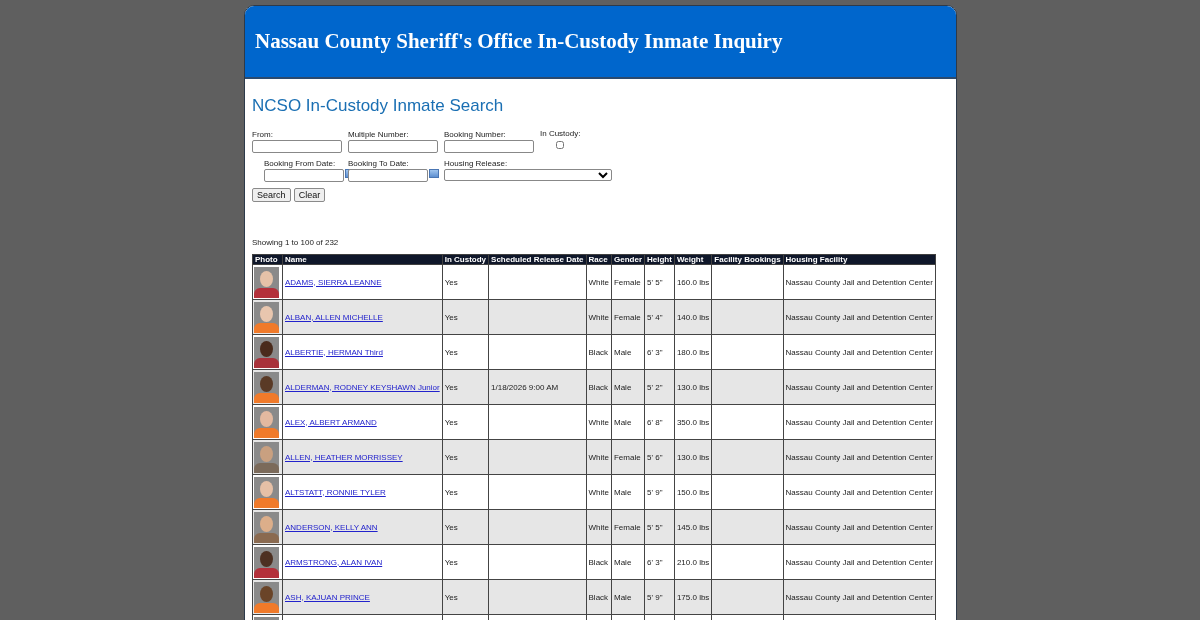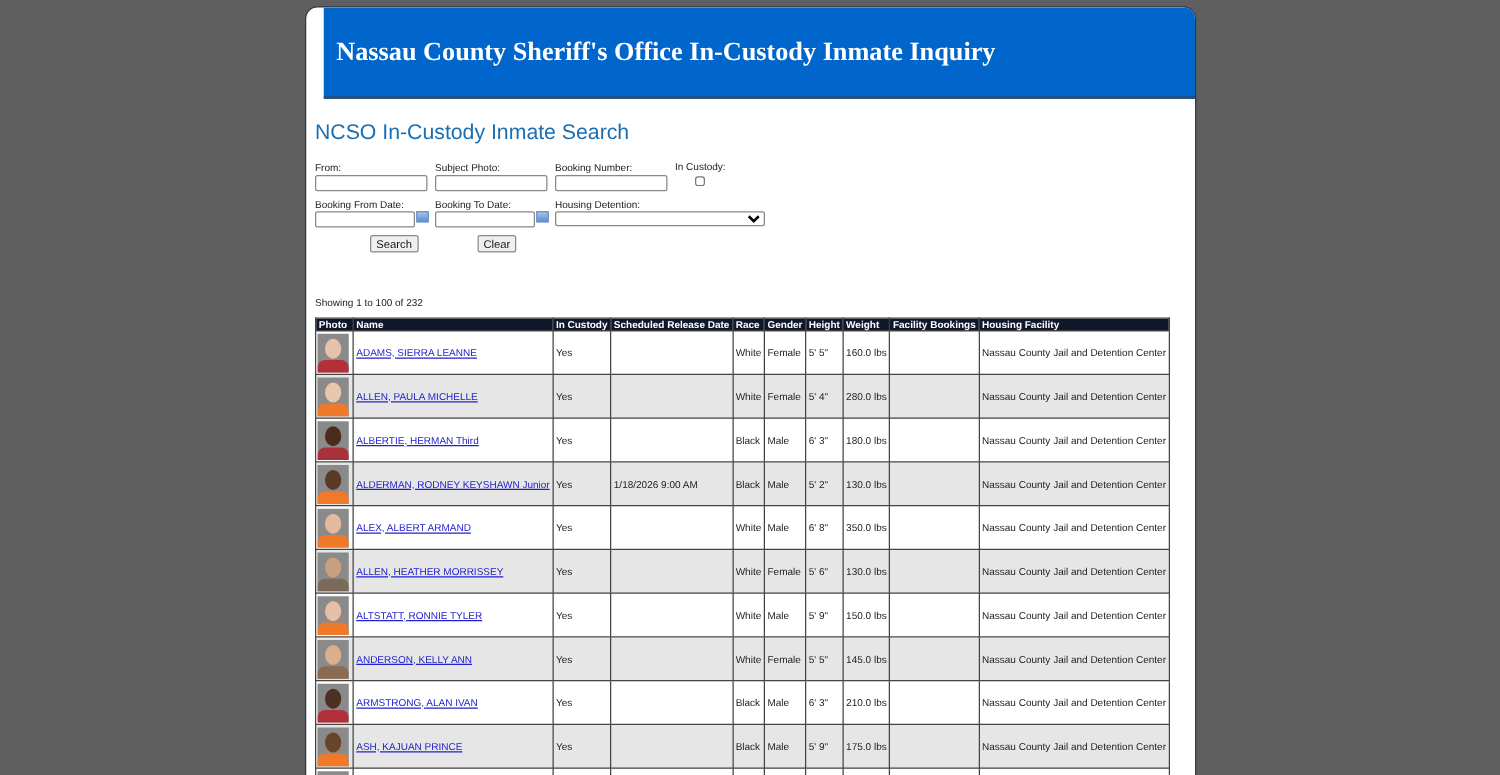--- a/index.html
+++ b/index.html
@@ -12,21 +12,21 @@
   .frame {
     position:absolute; left:244px; top:5px; width:711px; height:640px;
     background:#ffffff;
     border:1px solid #2d3a4a;
     border-radius:10px 10px 0 0;
     overflow:hidden;
   }
   .banner {
     height:71px; background:#0066cc;
     border-bottom:2px solid #2b4a6e;
-    display:flex; align-items:center;margin-left:14px;
+    display:flex; align-items:center;
   }
   .banner h1 {
     margin:0 0 0 10px;
     font-family:"Liberation Serif", serif;
     font-weight:bold; font-size:21px; color:#ffffff;
     letter-spacing:0px;
   }
   .content { padding:0 0 0 7px; }
   .page-title {
     margin:17px 0 0 0; font-size:17px; font-weight:normal; color:#1a6fb3;
@@ -45,21 +45,21 @@
   }
   .fld select {
     box-sizing:border-box; width:168px; height:12px; font-size:8px; margin:0;
     border:1px solid #888; border-radius:2px; background:#fff;
   }
   .chk { width:8px; height:8px; margin:2px 0 0 16px; }
   .btns { position:absolute; left:0; top:58px; }
   .btns button {
     font-family:"Liberation Sans", sans-serif;
     font-size:9px; padding:1px 4px; height:14px; line-height:10px;
-    background:#efefef; border:1px solid #8a8a8a; border-radius:2px; margin-right:1px; color:#111;margin-left:44px;
+    background:#efefef; border:1px solid #8a8a8a; border-radius:2px; margin-right:1px; color:#111;
   }
   .showing { font-size:8px; margin-top:16px; color:#222; }
   table.results {
     border-collapse:collapse; margin-top:7px; font-size:8px;
     border:1px solid #333;
   }
   table.results th {
     background:#0f172a; color:#fff; text-align:left; font-weight:bold;
     padding:0 2px; height:9px; line-height:9px; border:1px solid #404040; font-size:8px; white-space:nowrap;
   }
@@ -83,42 +83,42 @@
 
   <div class="content">
     <h2 class="page-title">NCSO In-Custody Inmate Search</h2>
 
     <div class="form">
       <div class="fld" style="left:0;top:0;">
         <label>From:</label>
         <input type="text" value="" style="">
       </div>
       <div class="fld" style="left:96px;top:0;">
-        <label>Subject Photo:</label>
+        <label>Multiple Number:</label>
         <input type="text" value="" style="">
       </div>
       <div class="fld" style="left:192px;top:0;">
         <label>Booking Number:</label>
         <input type="text" value="" style="">
       </div>
       <div class="fld" style="left:288px;top:-1px;">
         <label>In Custody:</label>
         <input type="checkbox" class="chk" style="">
       </div>
 
-      <div class="fld" style="left:0;top:29px;">
+      <div class="fld" style="left:12px;top:29px;">
         <label>Booking From Date:</label>
         <input type="text" class="date" value="" style=""><span class="cal"></span>
       </div>
       <div class="fld" style="left:96px;top:29px;">
         <label>Booking To Date:</label>
         <input type="text" class="date" value="" style=""><span class="cal"></span>
       </div>
       <div class="fld" style="left:192px;top:29px;">
-        <label>Housing Detention:</label>
+        <label>Housing Release:</label>
         <select>
           <option></option>
         </select>
       </div>
 
       <div class="btns">
         <button>Search</button>
         <button>Clear</button>
       </div>
     </div>
@@ -158,27 +158,27 @@
             <td></td>
             <td>Nassau County Jail and Detention Center</td>
           </tr>
           <tr class="alt">
             <td class="photo">
               <div class="mug">
                 <div class="body" style="background: rgb(240, 122, 42);"></div>
                 <div class="head" style="background: rgb(232, 198, 174);"></div>
               </div>
             </td>
-            <td><a class="name-link" href="#">ALLEN, PAULA MICHELLE</a></td>
+            <td><a class="name-link" href="#">ALBAN, ALLEN MICHELLE</a></td>
             <td>Yes</td>
             <td></td>
             <td>White</td>
             <td>Female</td>
             <td>5' 4"</td>
-            <td>280.0 lbs</td>
+            <td>140.0 lbs</td>
             <td></td>
             <td>Nassau County Jail and Detention Center</td>
           </tr>
           <tr>
             <td class="photo">
               <div class="mug">
                 <div class="body" style="background: rgb(168, 50, 58);"></div>
                 <div class="head" style="background: rgb(74, 43, 28);"></div>
               </div>
             </td>

